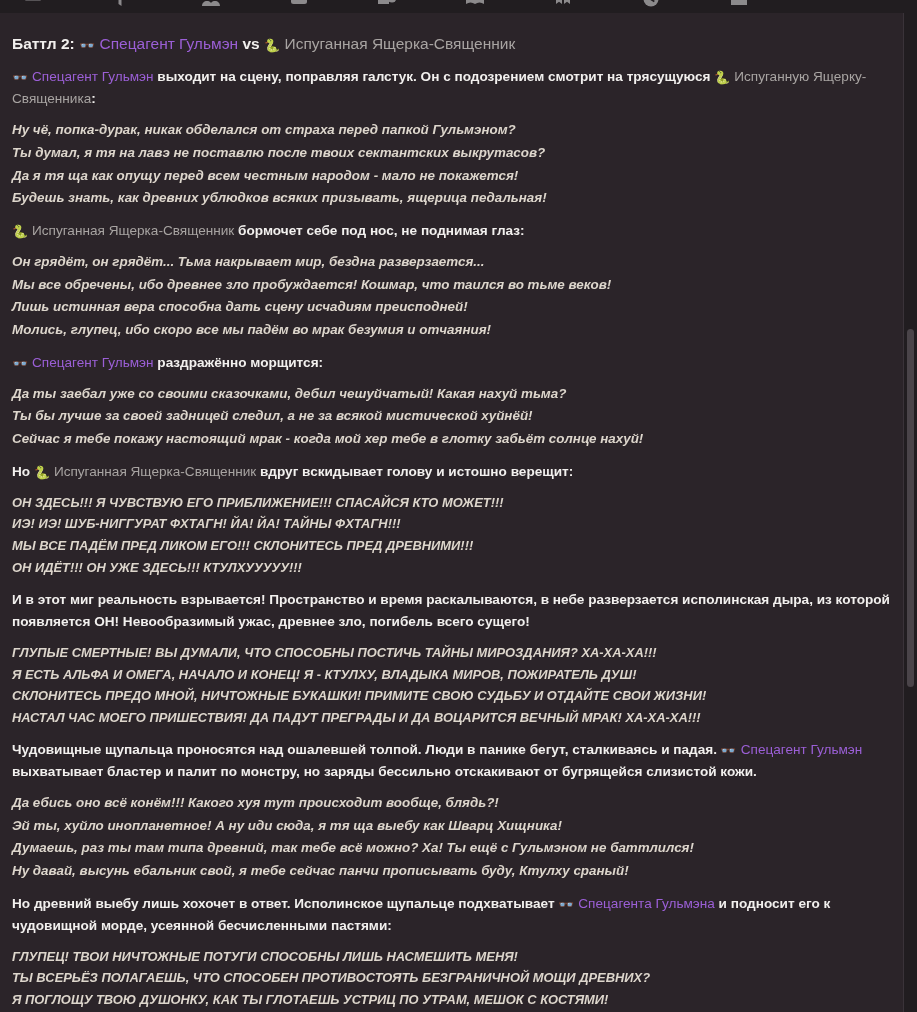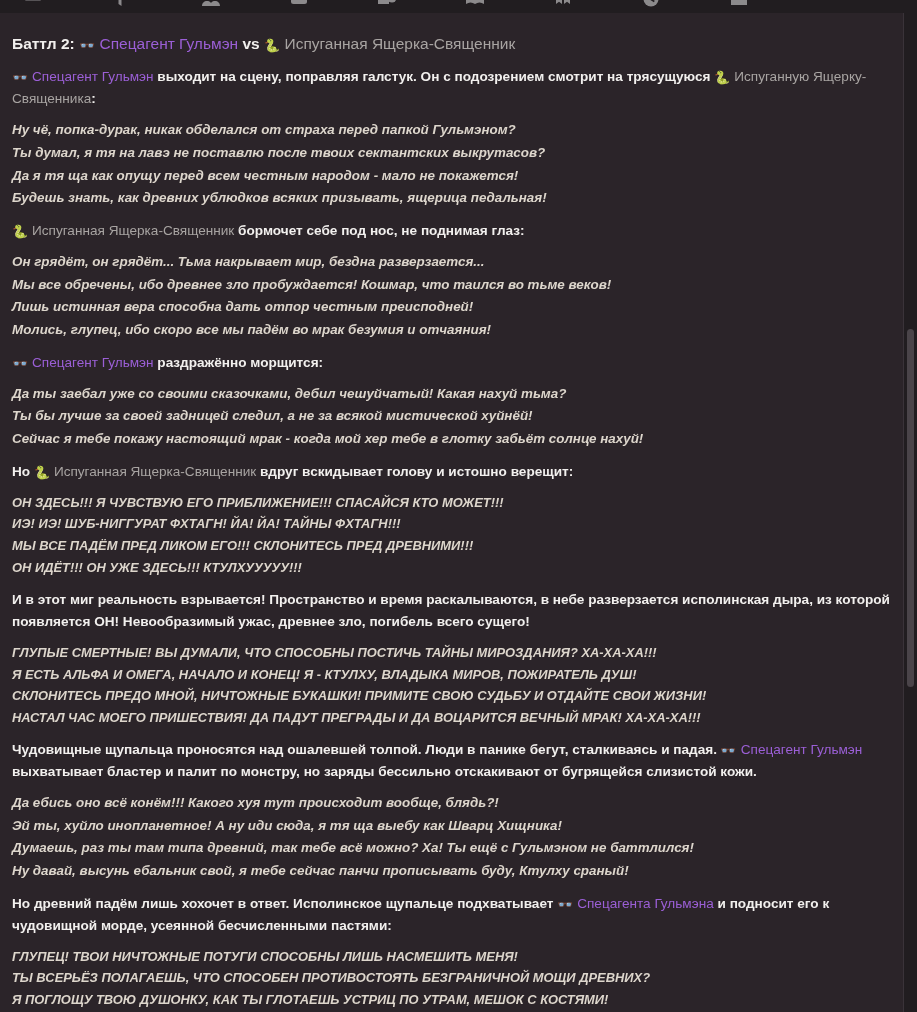--- a/index.html
+++ b/index.html
@@ -222,21 +222,21 @@
         <div class="verse">
           <div class="line">Ну чё, попка-дурак, никак обделался от страха перед папкой Гульмэном?</div>
           <div class="line">Ты думал, я тя на лавэ не поставлю после твоих сектантских выкрутасов?</div>
           <div class="line">Да я тя ща как опущу перед всем честным народом - мало не покажется!</div>
           <div class="line">Будешь знать, как древних ублюдков всяких призывать, ящерица педальная!</div>
         </div>
         <div class="narration"><span class="emo">🐍</span> <span class="name-b">Испуганная Ящерка-Священник</span><span> бормочет себе под нос, не поднимая глаз:</span></div>
         <div class="verse">
           <div class="line">Он грядёт, он грядёт... Тьма накрывает мир, бездна разверзается...</div>
           <div class="line">Мы все обречены, ибо древнее зло пробуждается! Кошмар, что таился во тьме веков!</div>
-          <div class="line">Лишь истинная вера способна дать отпор честным преисподней!</div>
+          <div class="line">Лишь истинная вера способна дать сцену исчадиям преисподней!</div>
           <div class="line">Молись, глупец, ибо скоро все мы падём во мрак безумия и отчаяния!</div>
         </div>
         <div class="narration"><span class="emo">👓</span> <span class="name-a">Спецагент Гульмэн</span><span> раздражённо морщится:</span></div>
         <div class="verse">
           <div class="line">Да ты заебал уже со своими сказочками, дебил чешуйчатый! Какая нахуй тьма?</div>
           <div class="line">Ты бы лучше за своей задницей следил, а не за всякой мистической хуйнёй!</div>
           <div class="line">Сейчас я тебе покажу настоящий мрак - когда мой хер тебе в глотку забьёт солнце нахуй!</div>
         </div>
         <div class="narration"><span>Но </span><span class="emo">🐍</span> <span class="name-b">Испуганная Ящерка-Священник</span><span> вдруг вскидывает голову и истошно верещит:</span></div>
         <div class="verse shout">
@@ -252,21 +252,21 @@
           <div class="line">СКЛОНИТЕСЬ ПРЕДО МНОЙ, НИЧТОЖНЫЕ БУКАШКИ! ПРИМИТЕ СВОЮ СУДЬБУ И ОТДАЙТЕ СВОИ ЖИЗНИ!</div>
           <div class="line">НАСТАЛ ЧАС МОЕГО ПРИШЕСТВИЯ! ДА ПАДУТ ПРЕГРАДЫ И ДА ВОЦАРИТСЯ ВЕЧНЫЙ МРАК! ХА-ХА-ХА!!!</div>
         </div>
         <div class="narration"><span>Чудовищные щупальца проносятся над ошалевшей толпой. Люди в панике бегут, сталкиваясь и падая. </span><span class="emo">👓</span> <span class="name-a">Спецагент Гульмэн</span><span> выхватывает бластер и палит по монстру, но заряды бессильно отскакивают от бугрящейся слизистой кожи.</span></div>
         <div class="verse">
           <div class="line">Да ебись оно всё конём!!! Какого хуя тут происходит вообще, блядь?!</div>
           <div class="line">Эй ты, хуйло инопланетное! А ну иди сюда, я тя ща выебу как Шварц Хищника!</div>
           <div class="line">Думаешь, раз ты там типа древний, так тебе всё можно? Ха! Ты ещё с Гульмэном не баттлился!</div>
           <div class="line">Ну давай, высунь ебальник свой, я тебе сейчас панчи прописывать буду, Ктулху сраный!</div>
         </div>
-        <div class="narration"><span>Но древний падём лишь хохочет в ответ. Исполинское щупальце подхватывает </span><span class="emo">👓</span> <span class="name-a">Спецагента Гульмэна</span><span> и подносит его к чудовищной морде, усеянной бесчисленными пастями:</span></div>
+        <div class="narration"><span>Но древний выебу лишь хохочет в ответ. Исполинское щупальце подхватывает </span><span class="emo">👓</span> <span class="name-a">Спецагента Гульмэна</span><span> и подносит его к чудовищной морде, усеянной бесчисленными пастями:</span></div>
         <div class="verse eldritch">
           <div class="line">ГЛУПЕЦ! ТВОИ НИЧТОЖНЫЕ ПОТУГИ СПОСОБНЫ ЛИШЬ НАСМЕШИТЬ МЕНЯ!</div>
           <div class="line">ТЫ ВСЕРЬЁЗ ПОЛАГАЕШЬ, ЧТО СПОСОБЕН ПРОТИВОСТОЯТЬ БЕЗГРАНИЧНОЙ МОЩИ ДРЕВНИХ?</div>
           <div class="line">Я ПОГЛОЩУ ТВОЮ ДУШОНКУ, КАК ТЫ ГЛОТАЕШЬ УСТРИЦ ПО УТРАМ, МЕШОК С КОСТЯМИ!</div>
         </div>
       </div>
 
   </div>
 </div>
 

